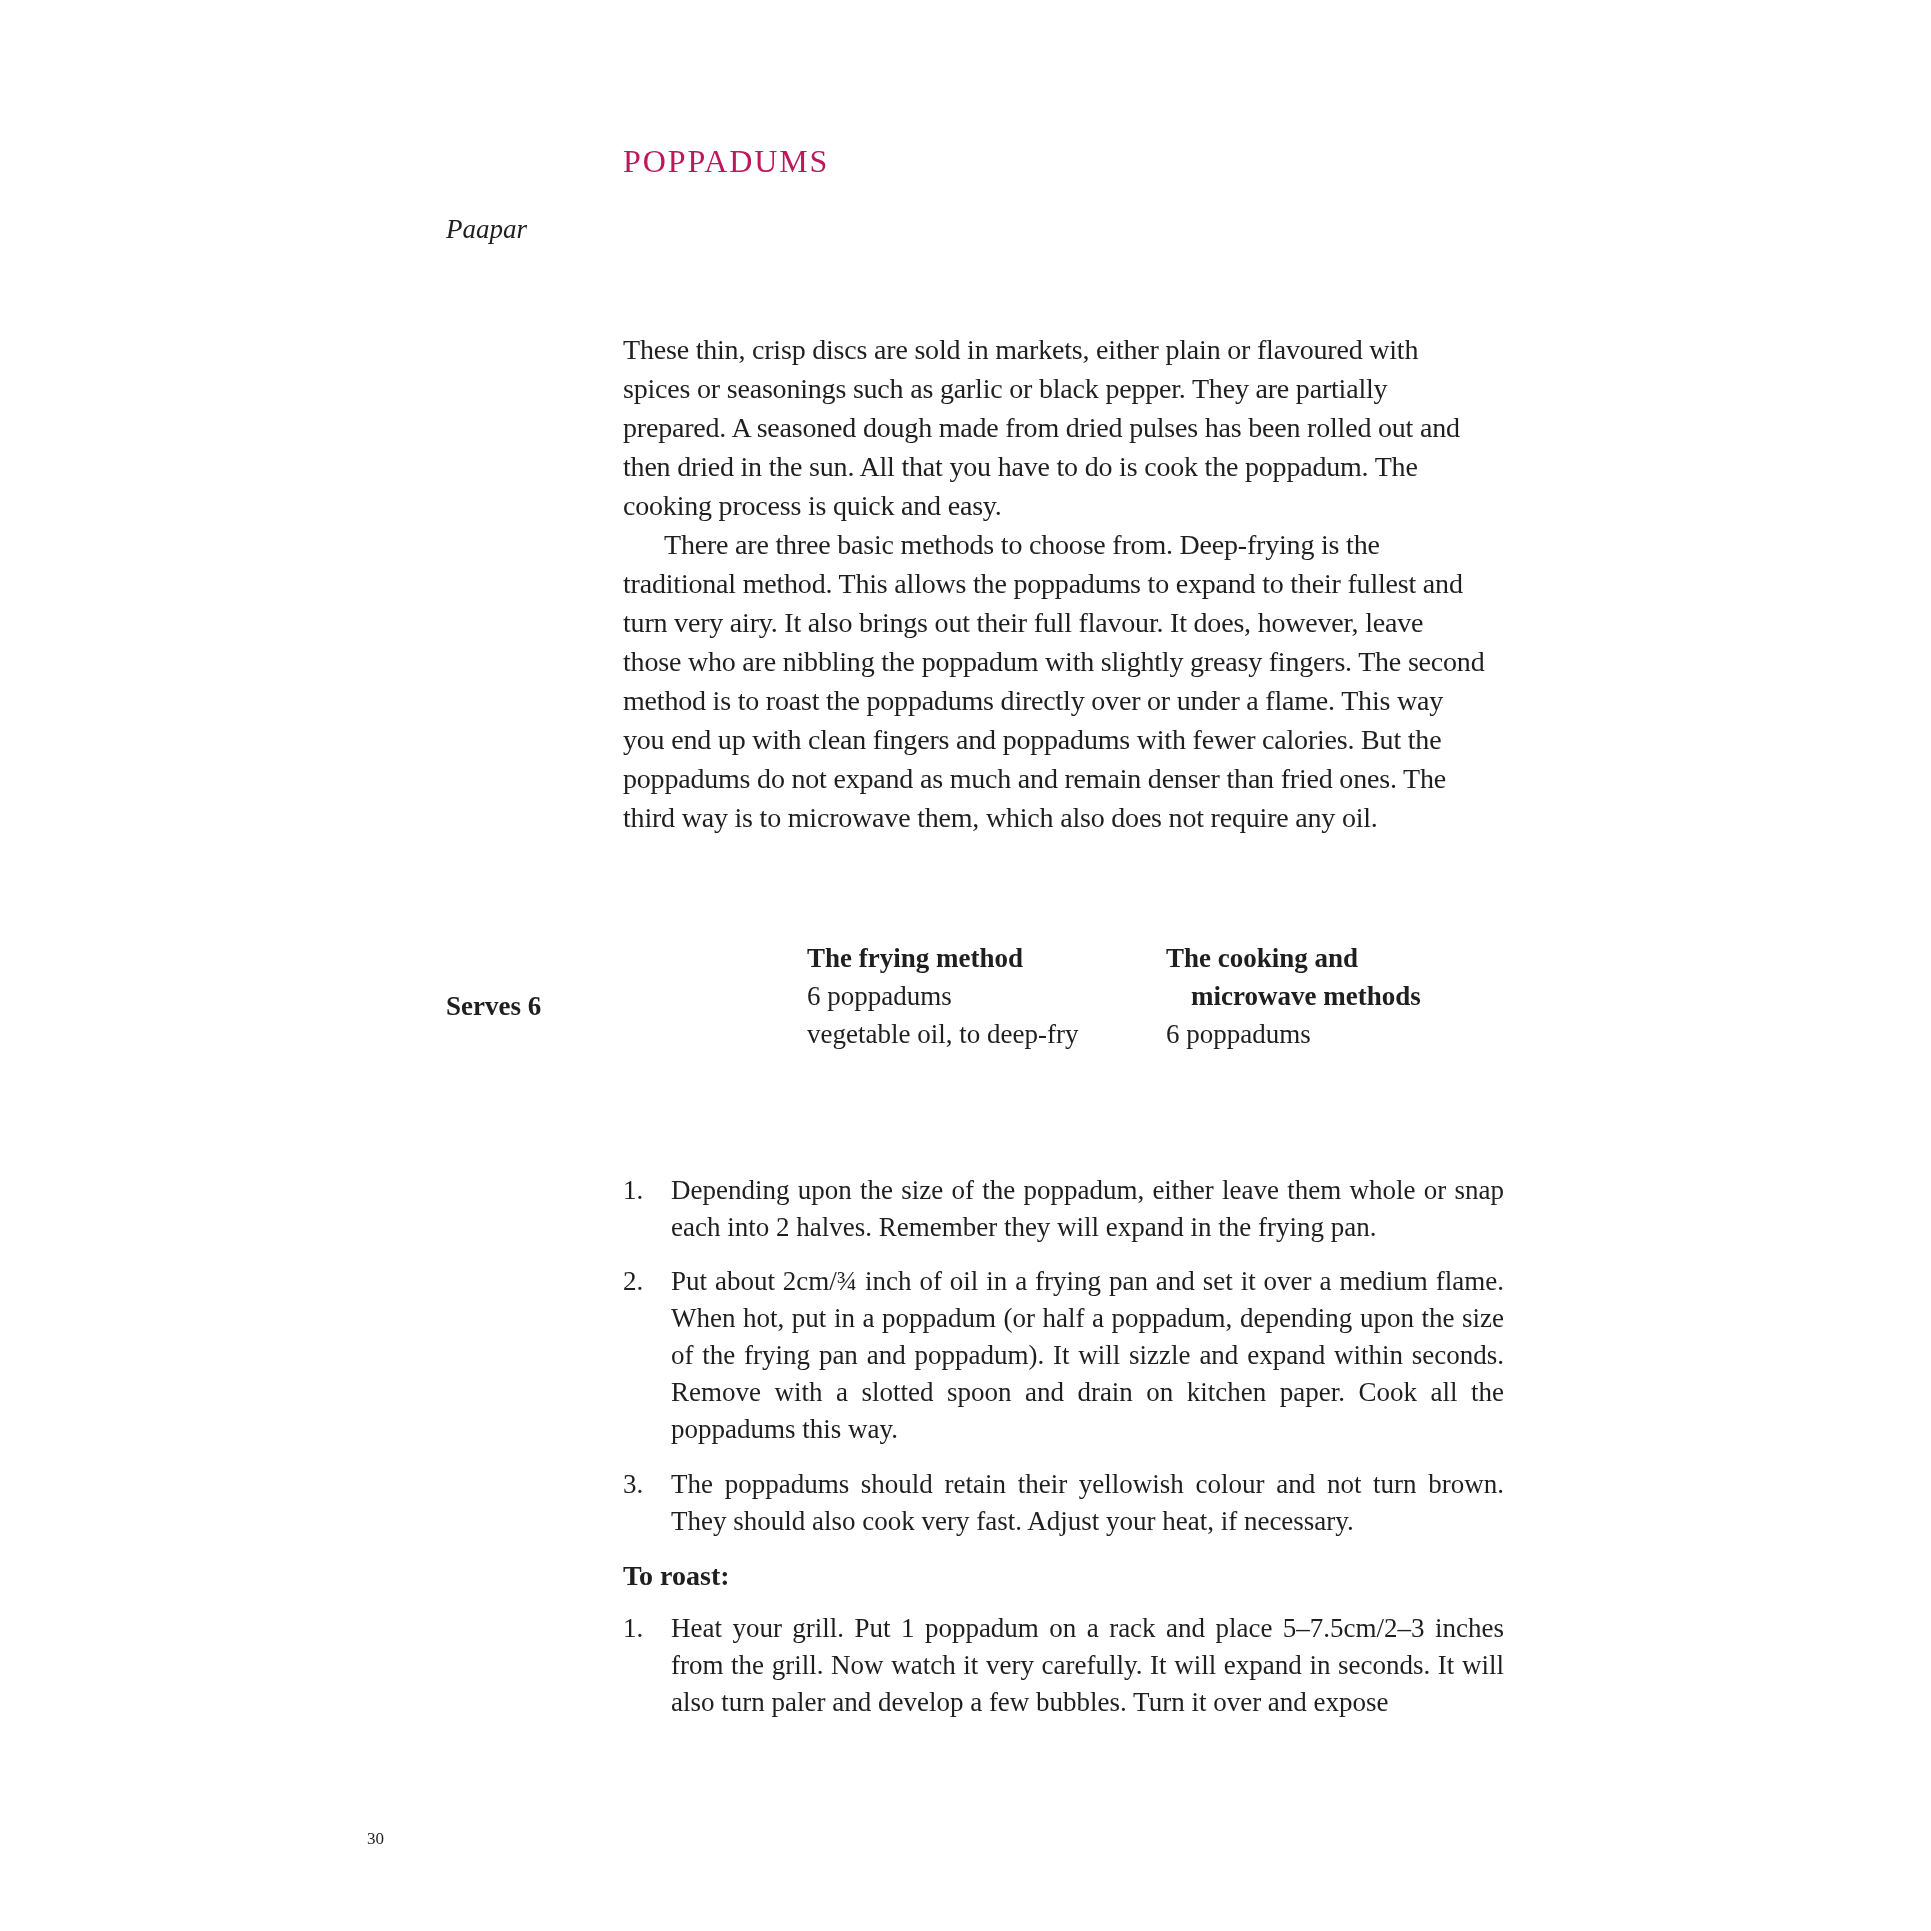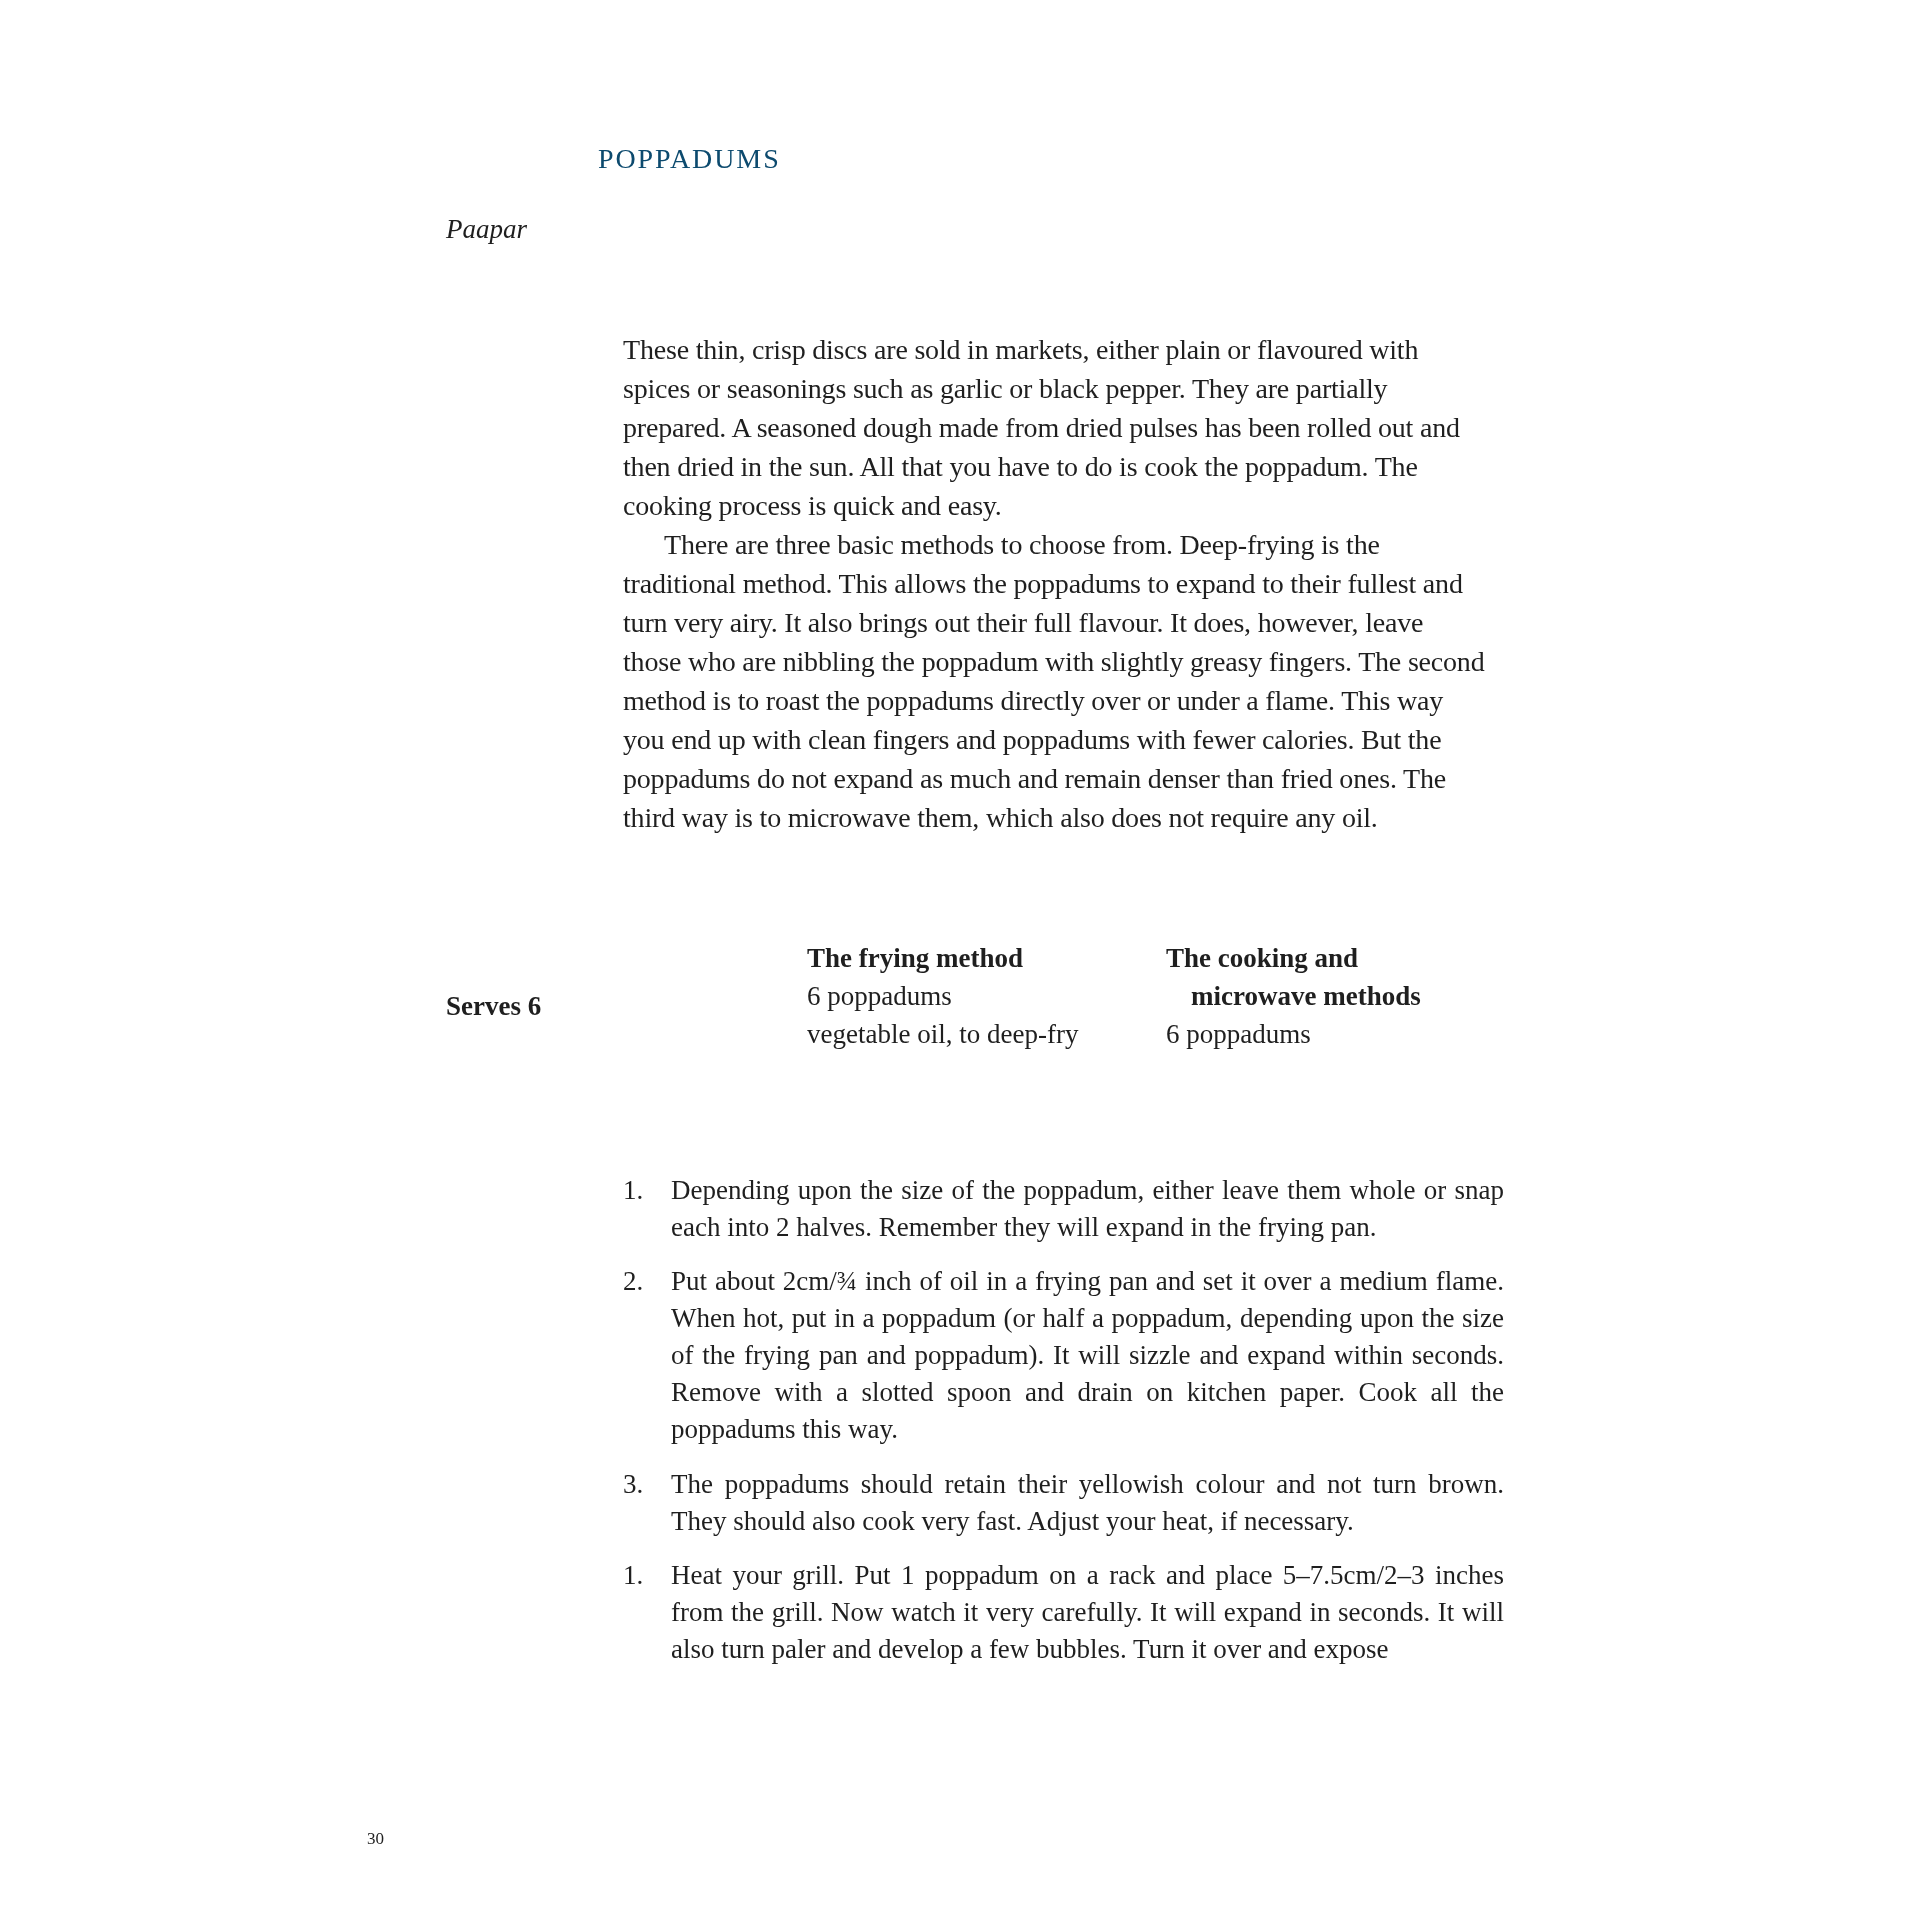--- a/index.html
+++ b/index.html
@@ -7,27 +7,27 @@
     position: relative;
     width: 1931px;
     height: 1931px;
     background: #ffffff;
     font-family: "Liberation Serif", "DejaVu Serif", serif;
     color: #1f1f1f;
     overflow: hidden;
   }
   .title {
     position: absolute;
-    left: 598px;
+    left: 623px;
     top: 143px;
     margin: 0;
-    font-size: 28px;
+    font-size: 32px;
     font-weight: 400;
     letter-spacing: 1.9px;
-    color: #0c4a6e;
+    color: #be185d;
   }
   .subtitle {
     position: absolute;
     left: 446px;
     top: 214px;
     font-style: italic;
     font-size: 27px;
   }
   .intro {
     position: absolute;
@@ -123,20 +123,21 @@
     <div class="step">
       <span class="num">2.</span>
       <span class="stext">Put about 2cm/¾ inch of oil in a frying pan and set it over a medium flame. When hot, put in a poppadum (or half a poppadum, depending upon the size of the frying pan and poppadum). It will sizzle and expand within seconds. Remove with a slotted spoon and drain on kitchen paper. Cook all the poppadums this way.</span>
     </div>
 
     <div class="step">
       <span class="num">3.</span>
       <span class="stext">The poppadums should retain their yellowish colour and not turn brown. They should also cook very fast. Adjust your heat, if necessary.</span>
     </div>
 
+    <div class="m-head roast">To roast:</div>
 
     <div class="step">
       <span class="num">1.</span>
       <span class="stext">Heat your grill. Put 1 poppadum on a rack and place 5–7.5cm/2–3 inches from the grill. Now watch it very carefully. It will expand in seconds. It will also turn paler and develop a few bubbles. Turn it over and expose</span>
     </div>
 
   </div>
 
   <div class="pageno">30</div>
 

